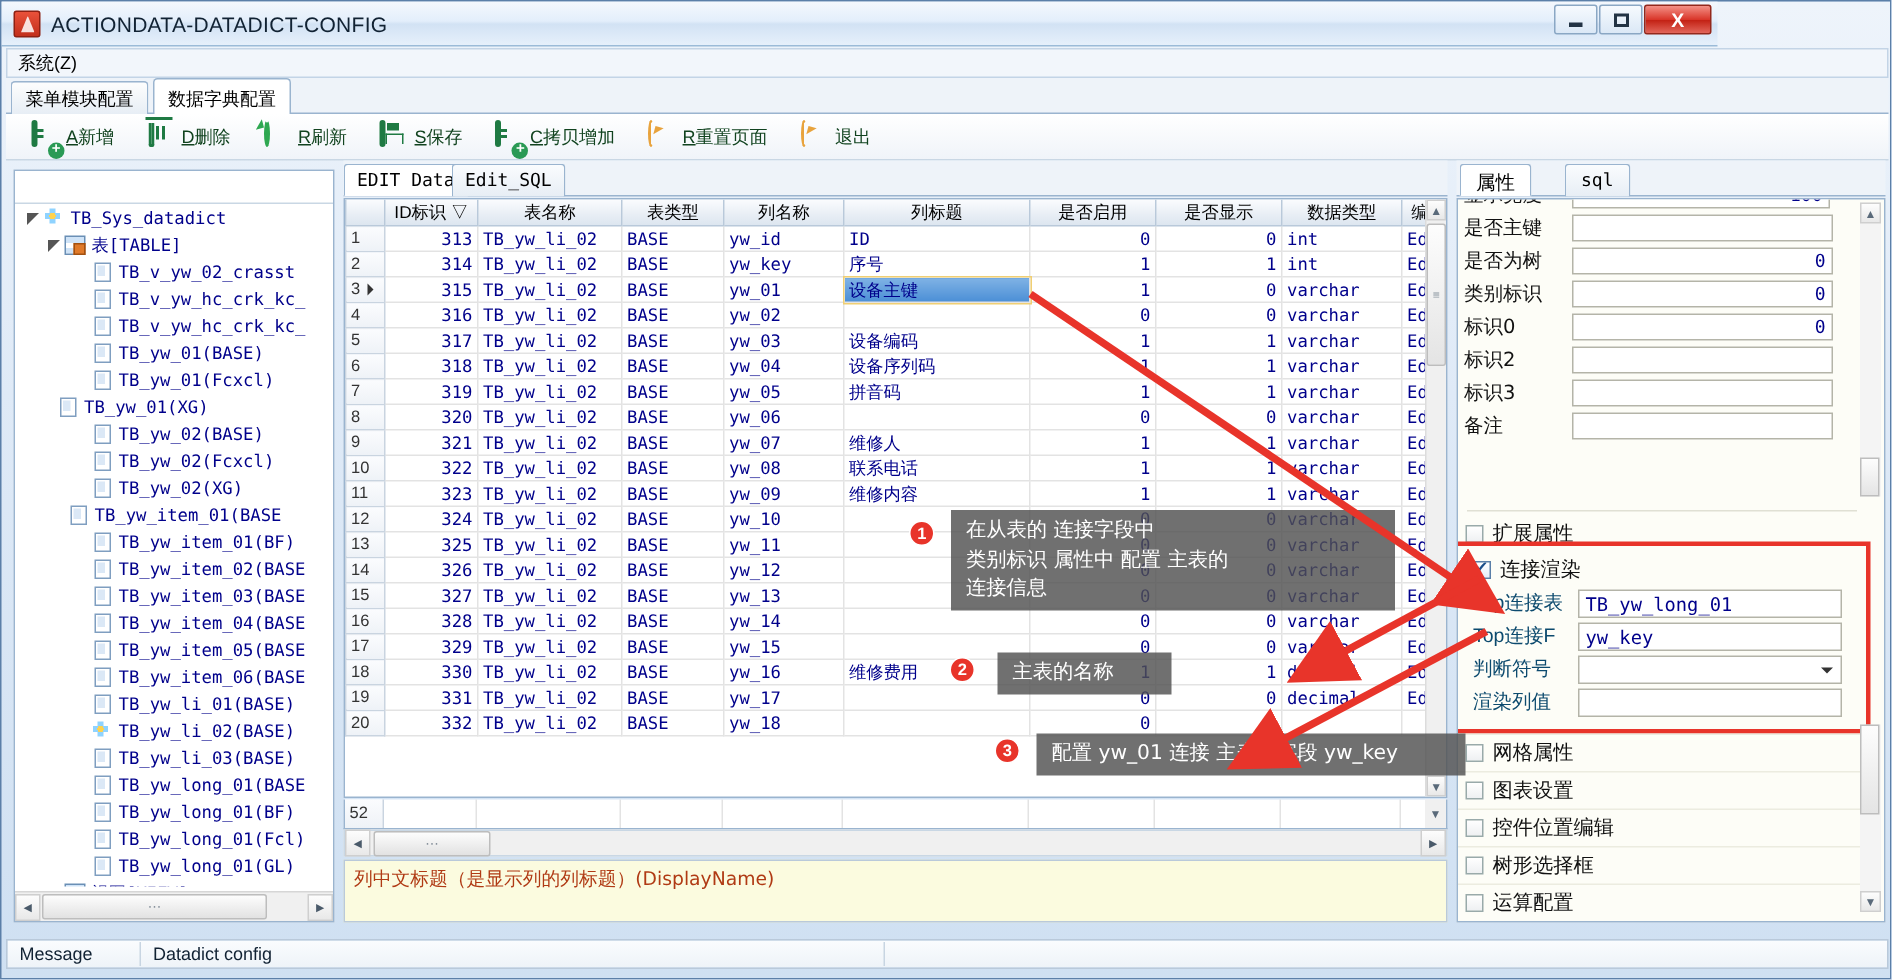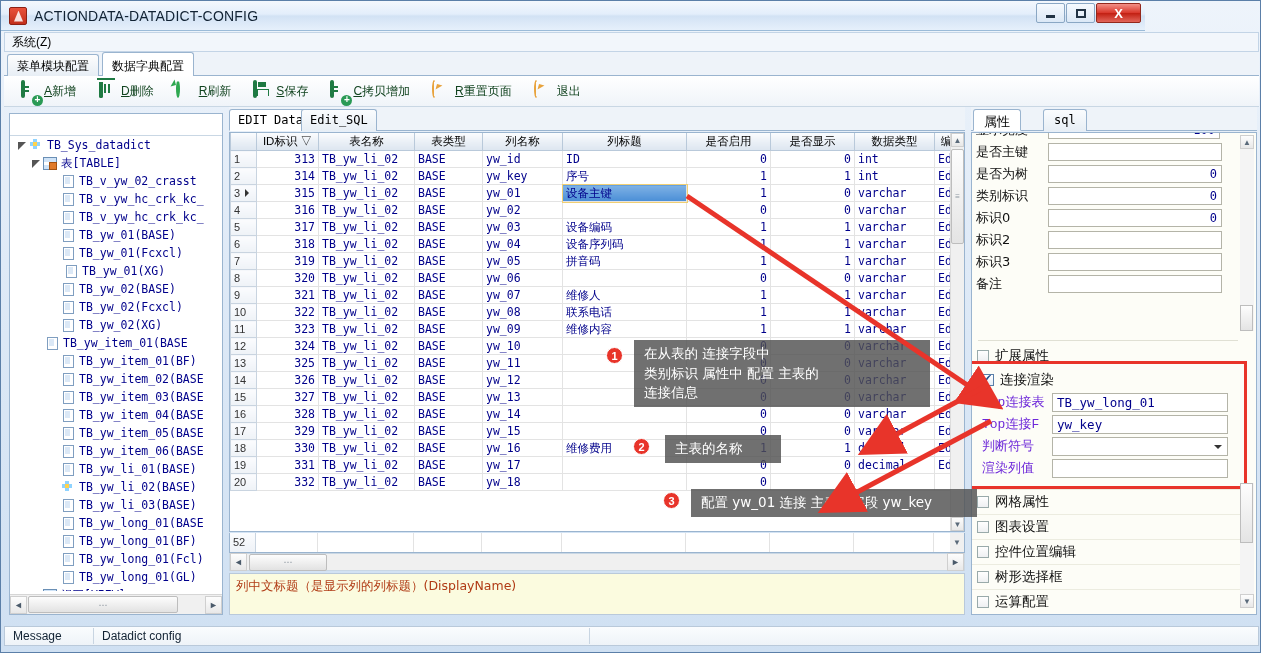--- a/index.html
+++ b/index.html
@@ -303,22 +303,22 @@
   .chkbox.on:after { content:"✔"; position:absolute; left:0px; top:-3px; font-size:11px; color:#1b4e8a; }
   .chklab { font-size:13.5px; color:#111; font-family:"DejaVu Sans","Liberation Sans",sans-serif; }
 
   
   .cgroup { position:absolute; left:0; top:236px; width:272px; }
   .credbox {
     position:absolute; left:-5px; top:-8px; width:280px; height:128px;
     border:3px solid #e8342a; pointer-events:none;
   }
   .crow { display:flex; align-items:center; height:22px; padding-left:10px; }
-  .clab { width:70px; font-size:13px; color:#6d28d9;
-     font-family:Liberation Mono, monospace; }
+  .clab { width:70px; font-size:13px; color:#0c4a6e;
+     font-family:Liberation Sans, sans-serif; }
   .cinp { flex:1; height:19px; border:1px solid #b4b4a8; background:#fff; margin-right:16px;
      font-size:12.5px; color:#00008b; padding:0 4px; line-height:18px;
      font-family:"DejaVu Sans Mono","Liberation Mono",monospace; }
   .cinp.dd { position:relative; }
   .cinp.dd:after { content:""; position:absolute; right:5px; top:7px;
      border:4px solid transparent; border-top-color:#333; }
 
   
   .statusbar {
     position:absolute; left:3px; bottom:6px; width:1255px; height:20px;
@@ -433,21 +433,21 @@
         <div class="tnode" style="padding-left: 38px;">
           <span class="exp "></span>
           <span class="ti ti-tbl"></span>
           <span class="txt">TB_yw_01(BASE)</span>
         </div>
         <div class="tnode" style="padding-left: 38px;">
           <span class="exp "></span>
           <span class="ti ti-tbl"></span>
           <span class="txt">TB_yw_01(Fcxcl)</span>
         </div>
-        <div class="tnode" style="padding-left: 41px;">
+        <div class="tnode" style="padding-left: 15px;">
           <span class="exp "></span>
           <span class="ti ti-tbl"></span>
           <span class="txt">TB_yw_01(XG)</span>
         </div>
         <div class="tnode" style="padding-left: 38px;">
           <span class="exp "></span>
           <span class="ti ti-tbl"></span>
           <span class="txt">TB_yw_02(BASE)</span>
         </div>
         <div class="tnode" style="padding-left: 38px;">

